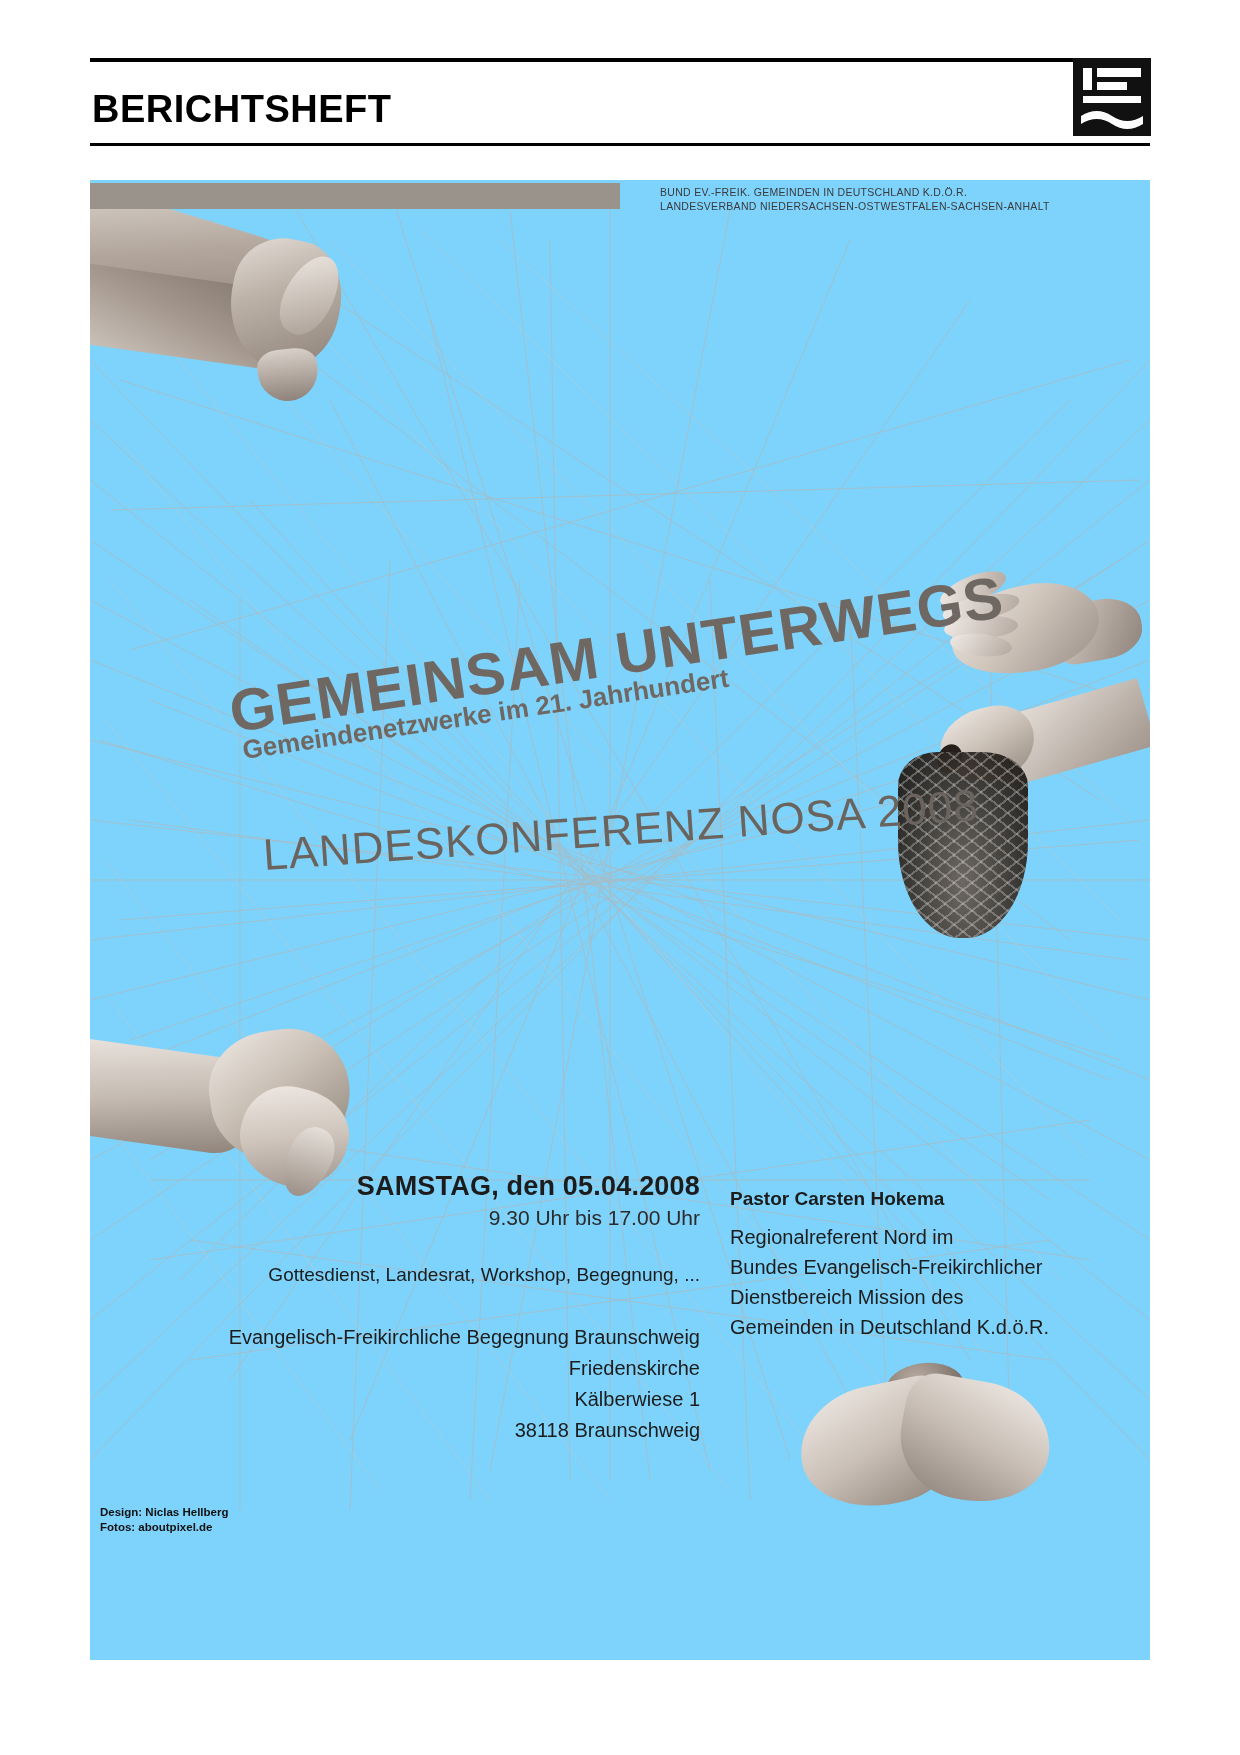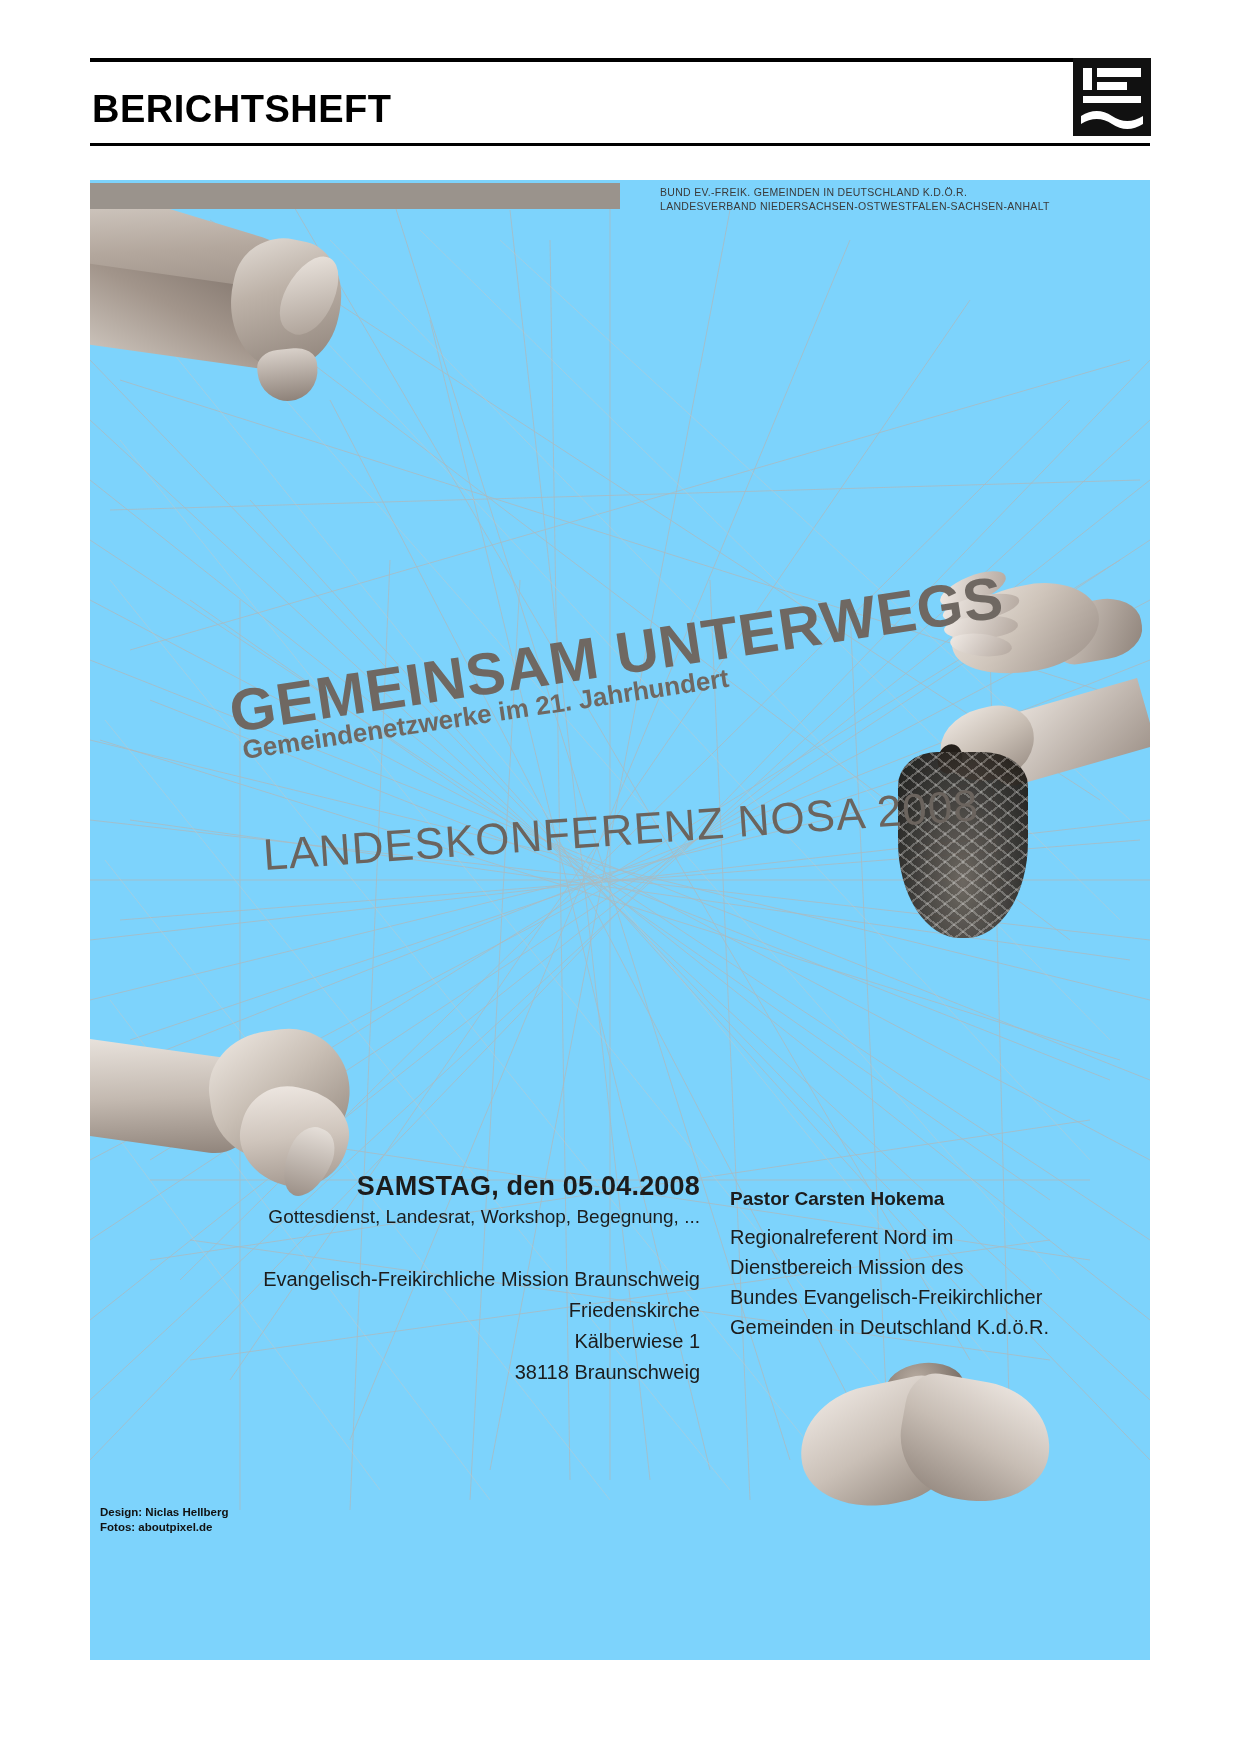--- a/index.html
+++ b/index.html
@@ -487,35 +487,36 @@
   </div>
 
   <div class="headline-wrap">
     <div class="h-main">GEMEINSAM UNTERWEGS</div>
     <div class="h-sub">Gemeindenetzwerke im 21. Jahrhundert</div>
     <div class="h-conf">LANDESKONFERENZ NOSA 2008</div>
   </div>
 
   <div class="info-left">
     <div class="info-date">SAMSTAG, den 05.04.2008</div>
+    <div class="info-time">9.30 Uhr bis 17.00 Uhr</div>
     <div class="info-program">Gottesdienst, Landesrat, Workshop, Begegnung, ...</div>
     <div class="info-venue">
-      <div>Evangelisch-Freikirchliche Mission Braunschweig</div>
+      <div>Evangelisch-Freikirchliche Begegnung Braunschweig</div>
       <div>Friedenskirche</div>
       <div>Kälberwiese 1</div>
       <div>38118 Braunschweig</div>
     </div>
   </div>
 
   <div class="info-right">
     <div class="speaker-name">Pastor Carsten Hokema</div>
     <div class="speaker-role">
       <div>Regionalreferent Nord im</div>
+      <div>Bundes Evangelisch-Freikirchlicher</div>
       <div>Dienstbereich Mission des</div>
-      <div>Bundes Evangelisch-Freikirchlicher</div>
       <div>Gemeinden in Deutschland K.d.ö.R.</div>
     </div>
   </div>
 
   <div class="credits">
     <div>Design: Niclas Hellberg</div>
     <div>Fotos: aboutpixel.de</div>
   </div>
 
 </div>

